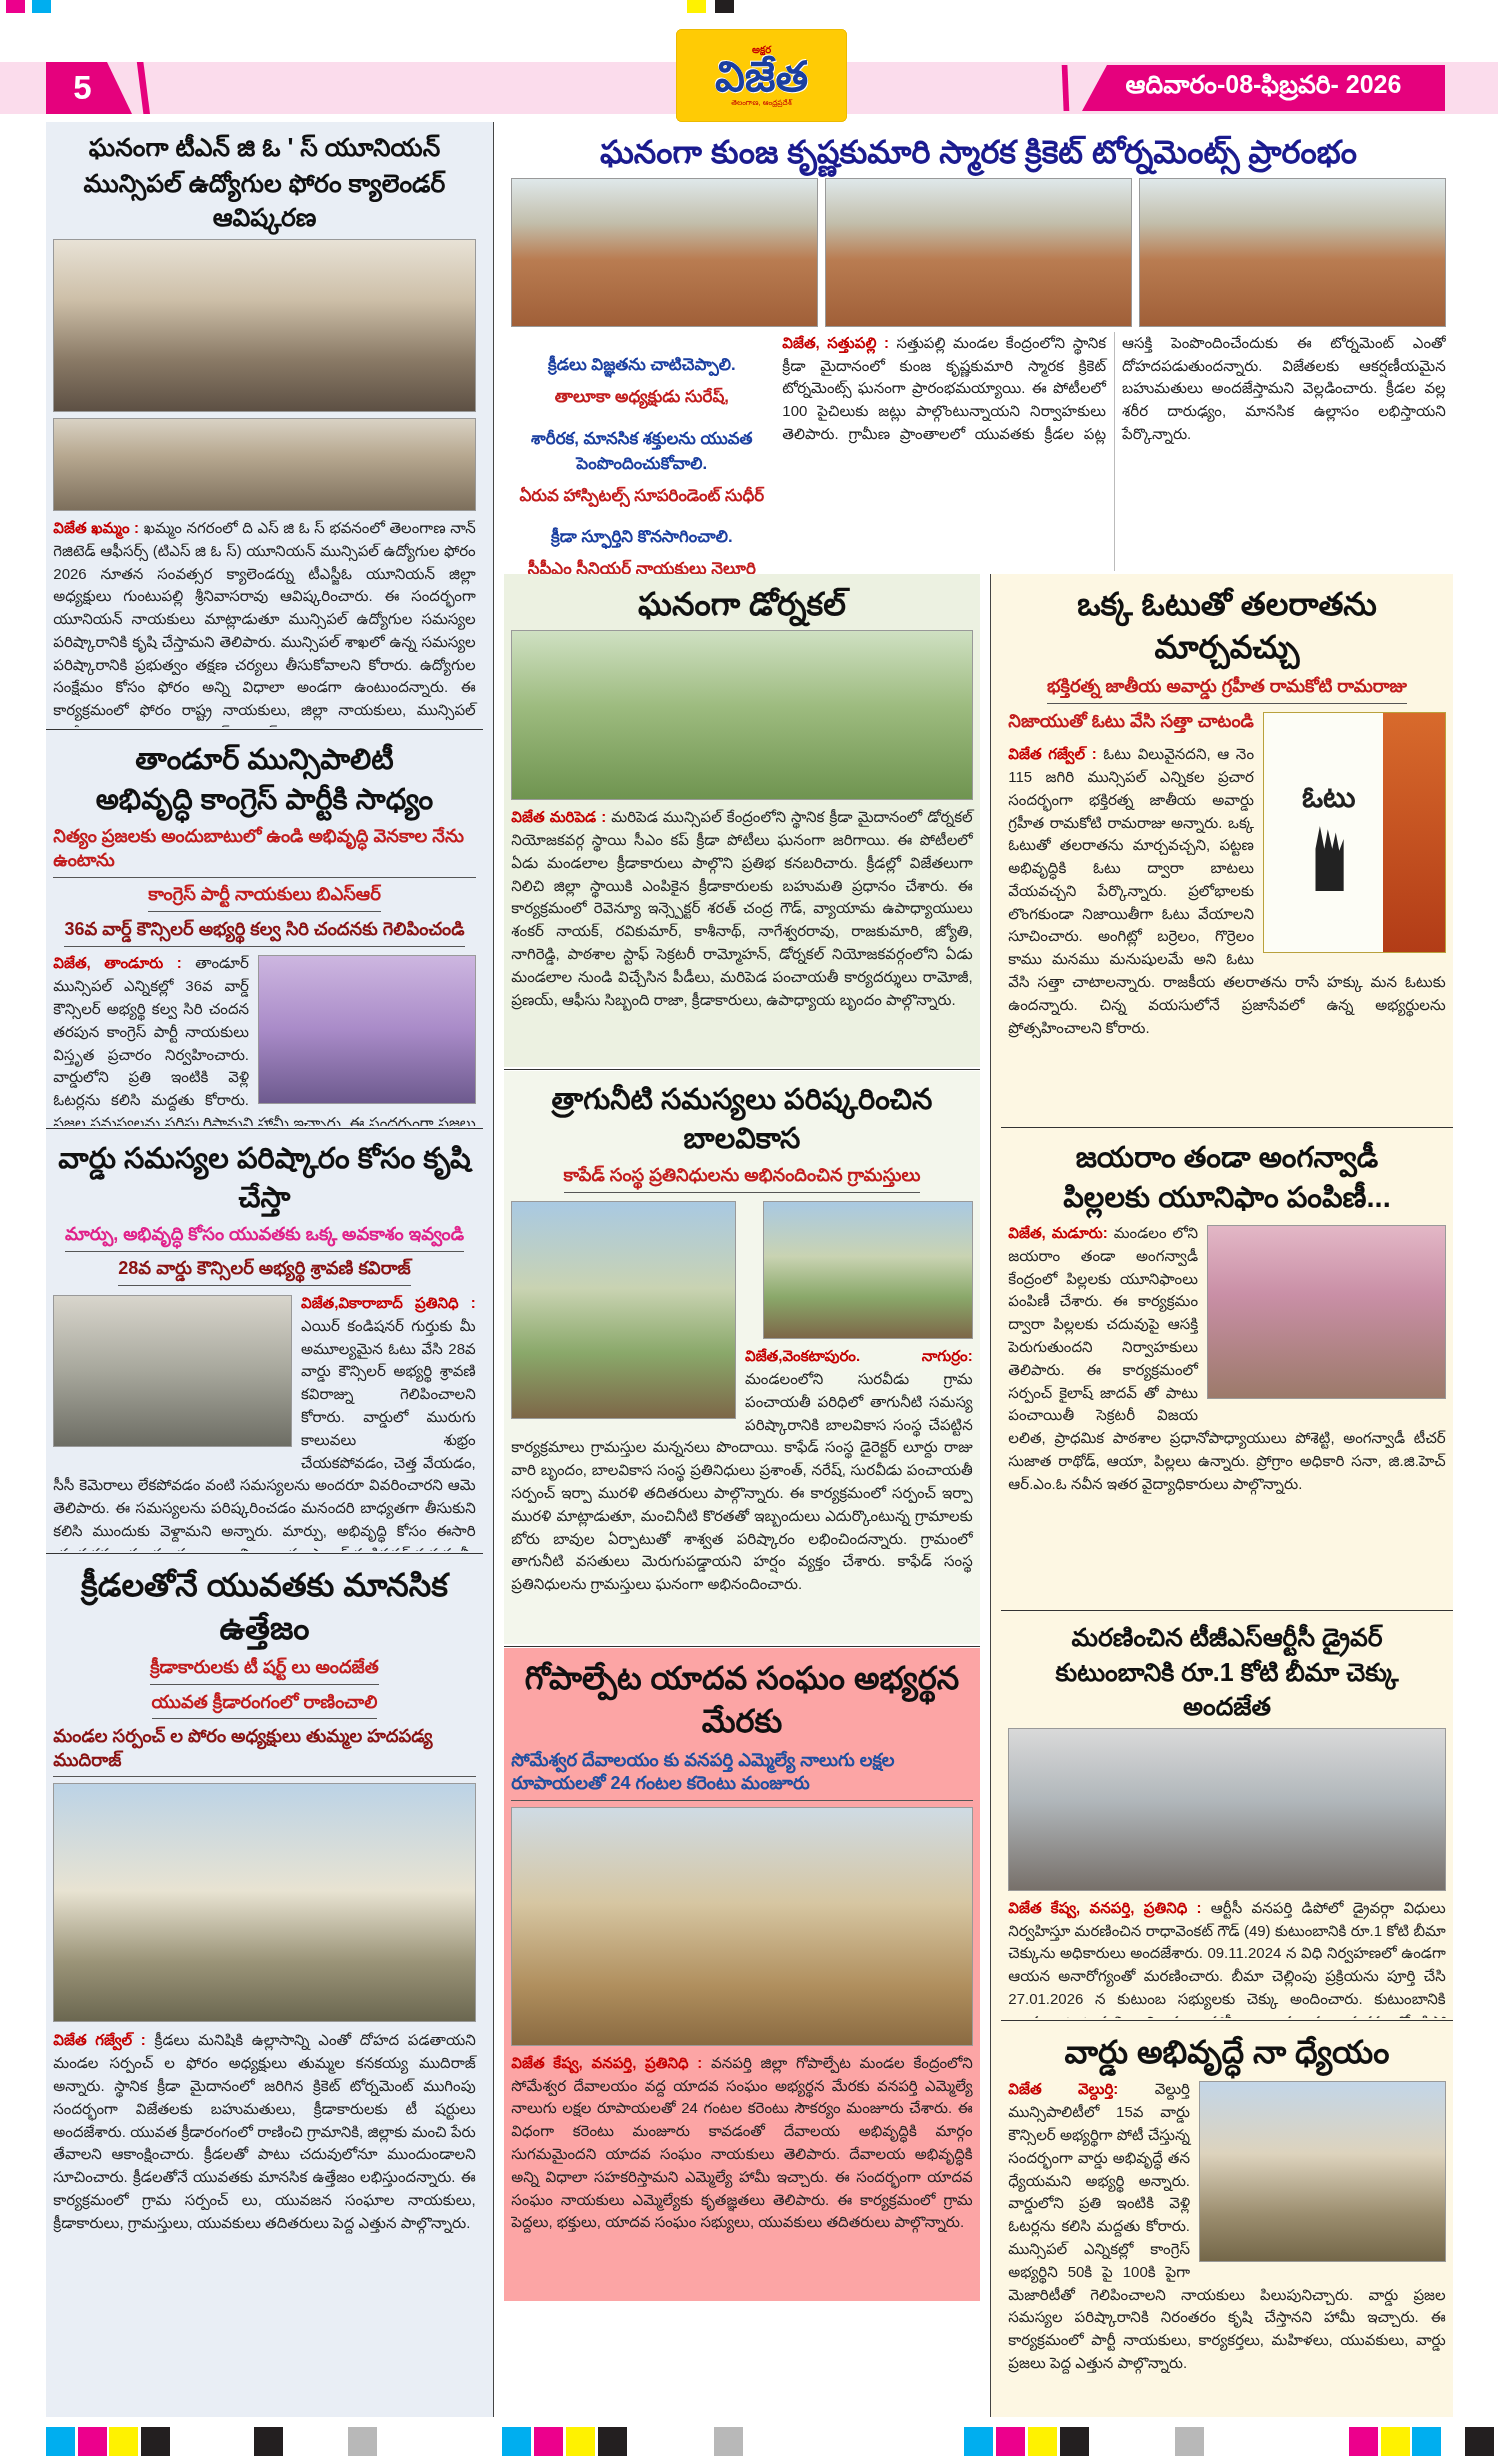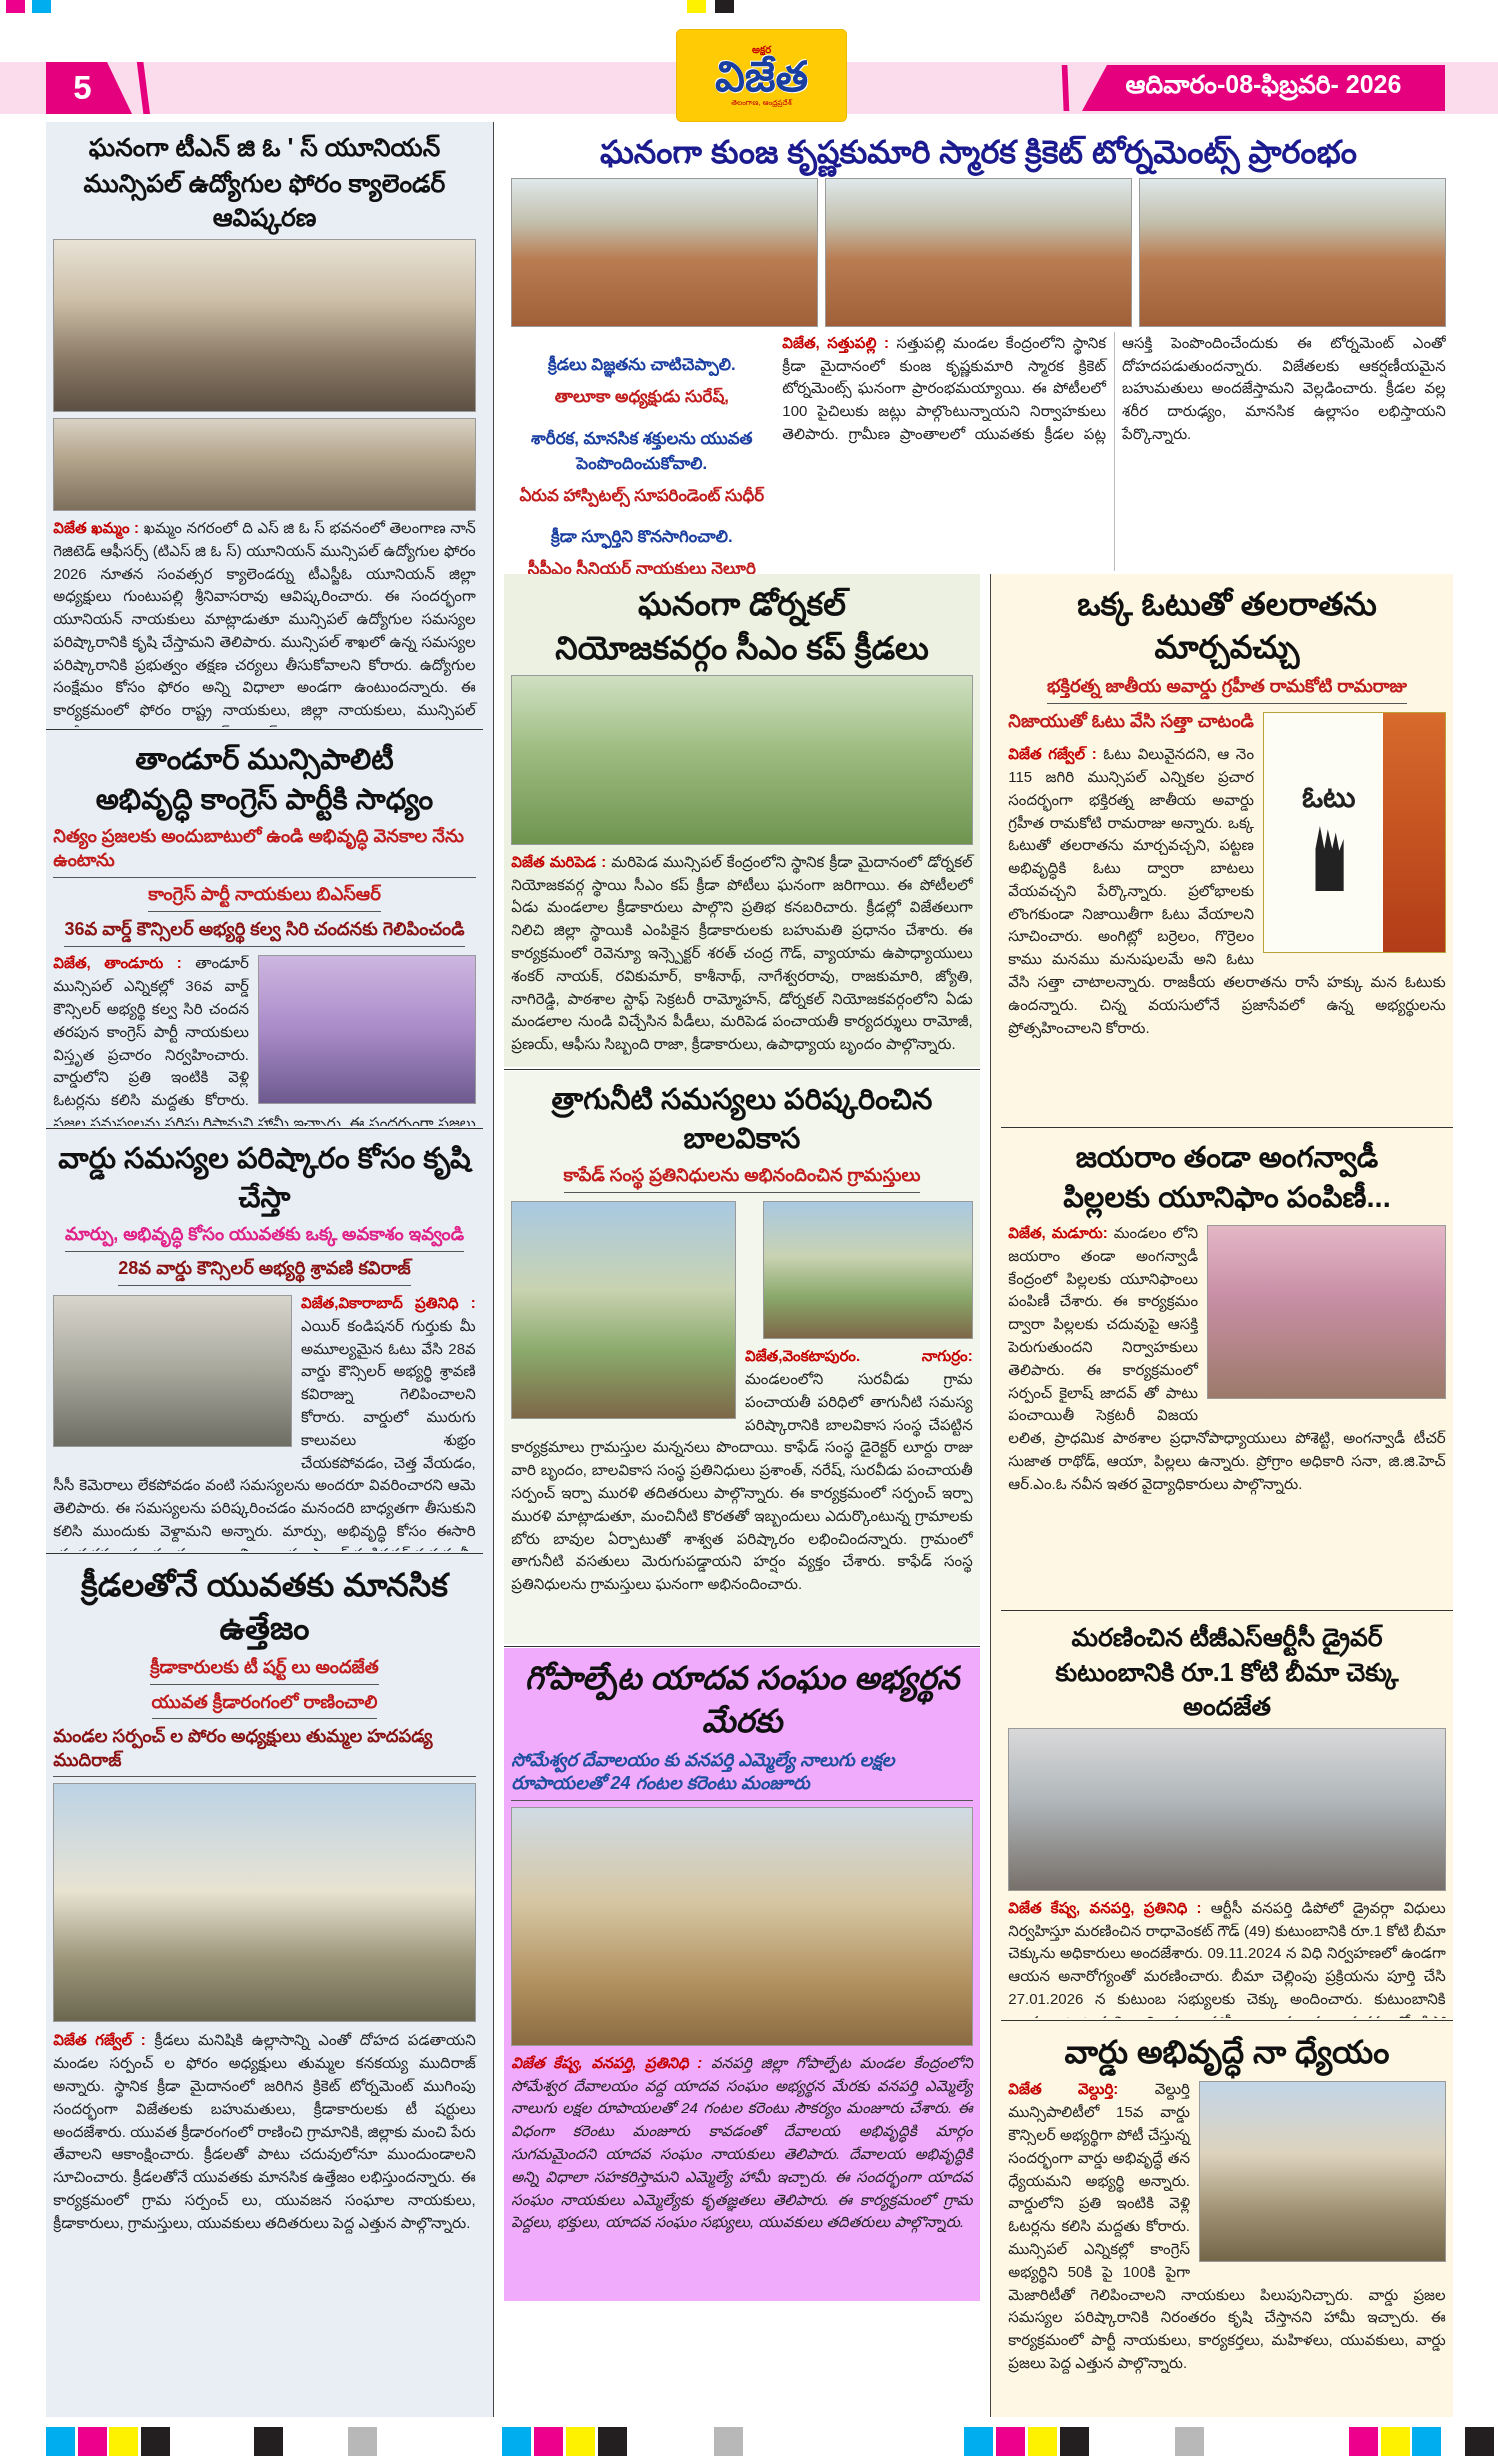--- a/index.html
+++ b/index.html
@@ -199,21 +199,20 @@
         </div>
 
       </div>
 
       <div class="midright">
 
         <div class="col-mid">
 
           <div class="article" style="height:493px;background:#ecf1e1;">
             <div class="headline h-xl">ఘనంగా డోర్నకల్</div>
-            <div class="headline h-xl" style="margin-top:-2.9px;">నియోజకవర్గం సీఎం కప్ క్రీడలు</div>
             <div class="photo ph-green" style="width:100%;height:170px;"></div>
             <div class="body" style="margin-top:5.8px;">
               <span class="dateline">విజేత మరిపెడ :</span>
               <span>మరిపెడ మున్సిపల్ కేంద్రంలోని స్థానిక క్రీడా మైదానంలో డోర్నకల్ నియోజకవర్గ స్థాయి సీఎం కప్ క్రీడా పోటీలు ఘనంగా జరిగాయి. ఈ పోటీలలో ఏడు మండలాల క్రీడాకారులు పాల్గొని ప్రతిభ కనబరిచారు. క్రీడల్లో విజేతలుగా నిలిచి జిల్లా స్థాయికి ఎంపికైన క్రీడాకారులకు బహుమతి ప్రధానం చేశారు. ఈ కార్యక్రమంలో రెవెన్యూ ఇన్స్పెక్టర్ శరత్ చంద్ర గౌడ్, వ్యాయామ ఉపాధ్యాయులు శంకర్ నాయక్, రవికుమార్, కాశీనాథ్, నాగేశ్వరరావు, రాజకుమారి, జ్యోతి, నాగిరెడ్డి, పాఠశాల స్టాఫ్ సెక్రటరీ రామ్మోహన్, డోర్నకల్ నియోజకవర్గంలోని ఏడు మండలాల నుండి విచ్చేసిన పీడీలు, మరిపెడ పంచాయతీ కార్యదర్శులు రామోజీ, ప్రణయ్, ఆఫీసు సిబ్బంది రాజా, క్రీడాకారులు, ఉపాధ్యాయ బృందం పాల్గొన్నారు.</span>
             </div>
           </div>
 
           <hr class="rule">
 
           <div class="article" style="height:573px;background:#f3f6ec;">
@@ -222,21 +221,21 @@
             <div class="body">
               <div class="photo ph-village fl-l" style="width:225px;height:218px;"></div>
               <div class="photo ph-village fl-r" style="width:210px;height:138px;"></div>
               <span class="dateline">విజేత,వెంకటాపురం. నాగుర్రం:</span>
               <span>మండలంలోని సురవీడు గ్రామ పంచాయతీ పరిధిలో తాగునీటి సమస్య పరిష్కారానికి బాలవికాస సంస్థ చేపట్టిన కార్యక్రమాలు గ్రామస్తుల మన్ననలు పొందాయి. కాఫేడ్ సంస్థ డైరెక్టర్ లూర్దు రాజు వారి బృందం, బాలవికాస సంస్థ ప్రతినిధులు ప్రశాంత్, నరేష్, సురవీడు పంచాయతీ సర్పంచ్ ఇర్పా మురళి తదితరులు పాల్గొన్నారు. ఈ కార్యక్రమంలో సర్పంచ్ ఇర్పా మురళి మాట్లాడుతూ, మంచినీటి కొరతతో ఇబ్బందులు ఎదుర్కొంటున్న గ్రామాలకు బోరు బావుల ఏర్పాటుతో శాశ్వత పరిష్కారం లభించిందన్నారు. గ్రామంలో తాగునీటి వసతులు మెరుగుపడ్డాయని హర్షం వ్యక్తం చేశారు. కాఫేడ్ సంస్థ ప్రతినిధులను గ్రామస్తులు ఘనంగా అభినందించారు.</span>
             </div>
           </div>
 
           <hr class="rule">
 
-          <div class="article" style="height:653px;background:#f0abfc;font-style:italic;">
+          <div class="article" style="height:653px;background:#fca5a5;">
             <div class="headline h-xl">గోపాల్పేట యాదవ సంఘం అభ్యర్థన మేరకు</div>
             <div class="sub blu">సోమేశ్వర దేవాలయం కు వనపర్తి ఎమ్మెల్యే నాలుగు లక్షల రూపాయలతో 24 గంటల కరెంటు మంజూరు</div>
             <div class="photo ph-earth" style="width:100%;height:239px;"></div>
             <div class="body" style="margin-top:5.8px;">
               <span class="dateline">విజేత కేష్వ, వనపర్తి, ప్రతినిధి :</span>
               <span>వనపర్తి జిల్లా గోపాల్పేట మండల కేంద్రంలోని సోమేశ్వర దేవాలయం వద్ద యాదవ సంఘం అభ్యర్థన మేరకు వనపర్తి ఎమ్మెల్యే నాలుగు లక్షల రూపాయలతో 24 గంటల కరెంటు సౌకర్యం మంజూరు చేశారు. ఈ విధంగా కరెంటు మంజూరు కావడంతో దేవాలయ అభివృద్ధికి మార్గం సుగమమైందని యాదవ సంఘం నాయకులు తెలిపారు. దేవాలయ అభివృద్ధికి అన్ని విధాలా సహకరిస్తామని ఎమ్మెల్యే హామీ ఇచ్చారు. ఈ సందర్భంగా యాదవ సంఘం నాయకులు ఎమ్మెల్యేకు కృతజ్ఞతలు తెలిపారు. ఈ కార్యక్రమంలో గ్రామ పెద్దలు, భక్తులు, యాదవ సంఘం సభ్యులు, యువకులు తదితరులు పాల్గొన్నారు.</span>
             </div>
           </div>
 
         </div>

